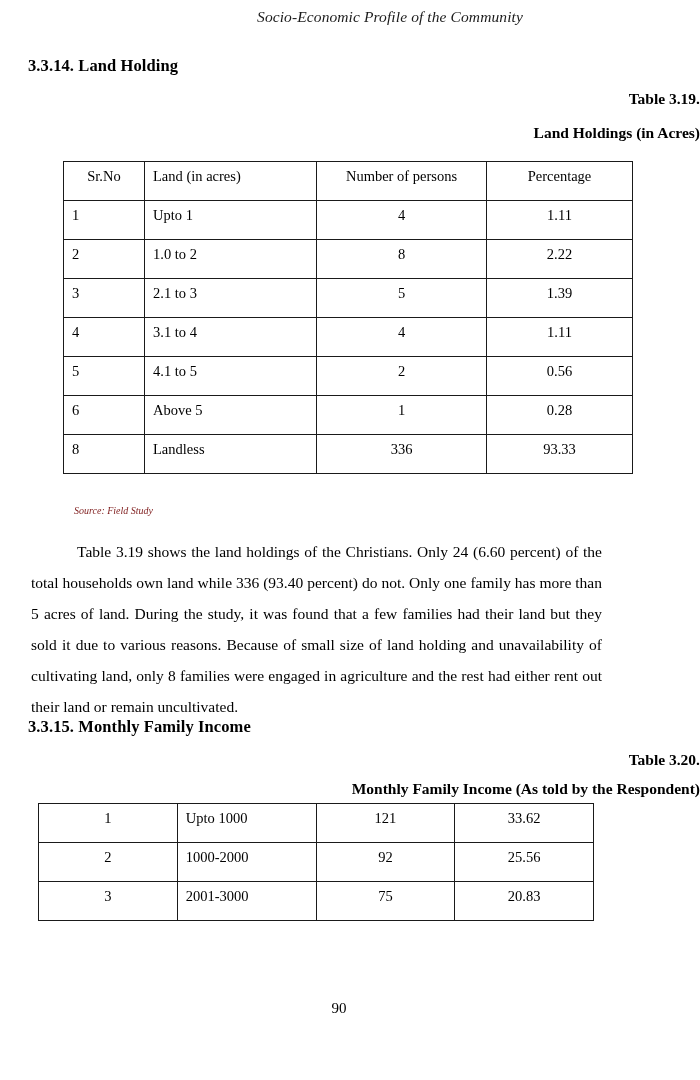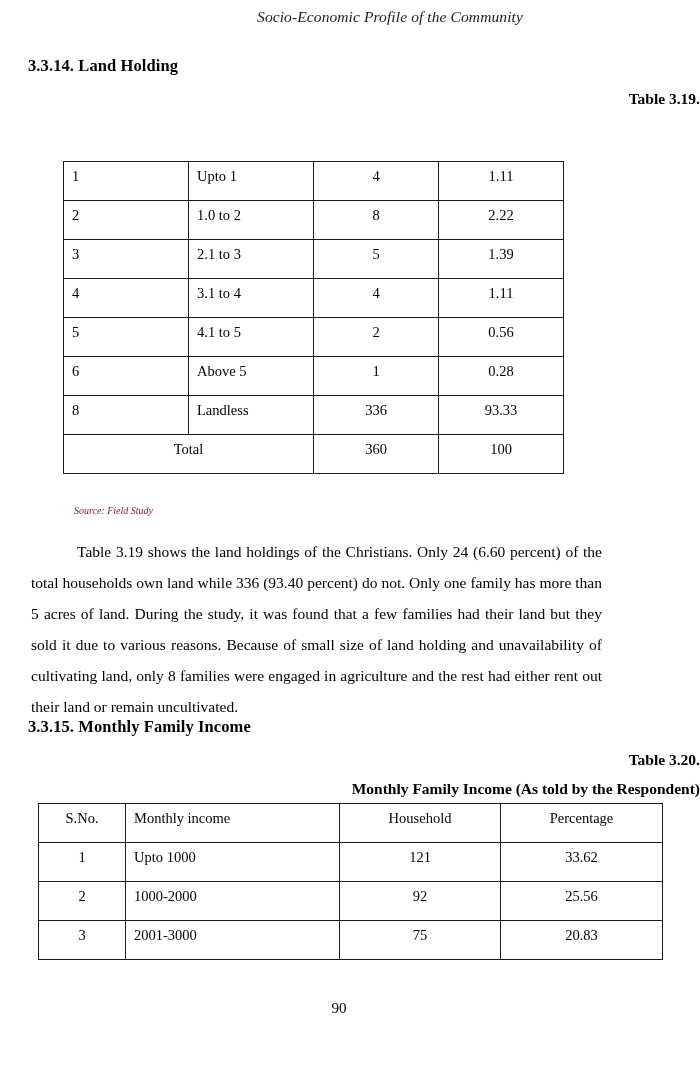--- a/index.html
+++ b/index.html
@@ -146,23 +146,30 @@
 <body>
 
 <div class="page">
 
   <div class="running-head">Socio-Economic Profile of the Community</div>
 
   <div class="section-heading" id="heading-land-holding">3.3.14. Land Holding</div>
 
   <div class="caption" id="caption-table-319-number">Table 3.19.</div>
 
+  <div class="caption" id="caption-table-319-title">Land Holdings (in Acres)</div>
 
   <table class="doc-table" id="table-land-holdings">
     <tbody>
+      <tr>
+        <td class="c-sr ta-center">Sr.No</td>
+        <td class="c-land ta-left">Land (in acres)</td>
+        <td class="c-num ta-center">Number of persons</td>
+        <td class="c-pct ta-center">Percentage</td>
+      </tr>
       <tr>
         <td class="ta-left">1</td>
         <td class="ta-left">Upto 1</td>
         <td class="ta-center">4</td>
         <td class="ta-center">1.11</td>
       </tr>
       <tr>
         <td class="ta-left">2</td>
         <td class="ta-left">1.0 to 2</td>
         <td class="ta-center">8</td>
@@ -191,46 +198,35 @@
         <td class="ta-left">Above 5</td>
         <td class="ta-center">1</td>
         <td class="ta-center">0.28</td>
       </tr>
       <tr>
         <td class="ta-left">8</td>
         <td class="ta-left">Landless</td>
         <td class="ta-center">336</td>
         <td class="ta-center">93.33</td>
       </tr>
-      <tr>
-        <td class="ta-center" colspan="2">Total</td>
-        <td class="ta-center">360</td>
-        <td class="ta-center">100</td>
-      </tr>
     </tbody>
   </table>
 
   <div class="source-note">Source: Field Study</div>
 
   <div class="body-paragraph">Table 3.19 shows the land holdings of the Christians.  Only 24 (6.60 percent) of the total households own land while 336 (93.40 percent) do not. Only one family has more than 5 acres of land.  During the study, it was found that a few families had their land but they sold it due to various reasons. Because of small size of land holding and unavailability of cultivating land, only 8 families were engaged in agriculture and the rest had either rent out their land or remain uncultivated.</div>
 
   <div class="section-heading" id="heading-monthly-income">3.3.15. Monthly Family Income</div>
 
   <div class="caption" id="caption-table-320-number">Table 3.20.</div>
 
   <div class="caption" id="caption-table-320-title">Monthly Family Income (As told by the Respondent)</div>
 
   <table class="doc-table" id="table-monthly-income">
     <tbody>
-      <tr>
-        <td class="c-sr ta-center">S.No.</td>
-        <td class="c-inc ta-left">Monthly income</td>
-        <td class="c-hh ta-center">Household</td>
-        <td class="c-pct ta-center">Percentage</td>
-      </tr>
       <tr>
         <td class="ta-center">1</td>
         <td class="ta-left">Upto 1000</td>
         <td class="ta-center">121</td>
         <td class="ta-center">33.62</td>
       </tr>
       <tr>
         <td class="ta-center">2</td>
         <td class="ta-left">1000-2000</td>
         <td class="ta-center">92</td>

